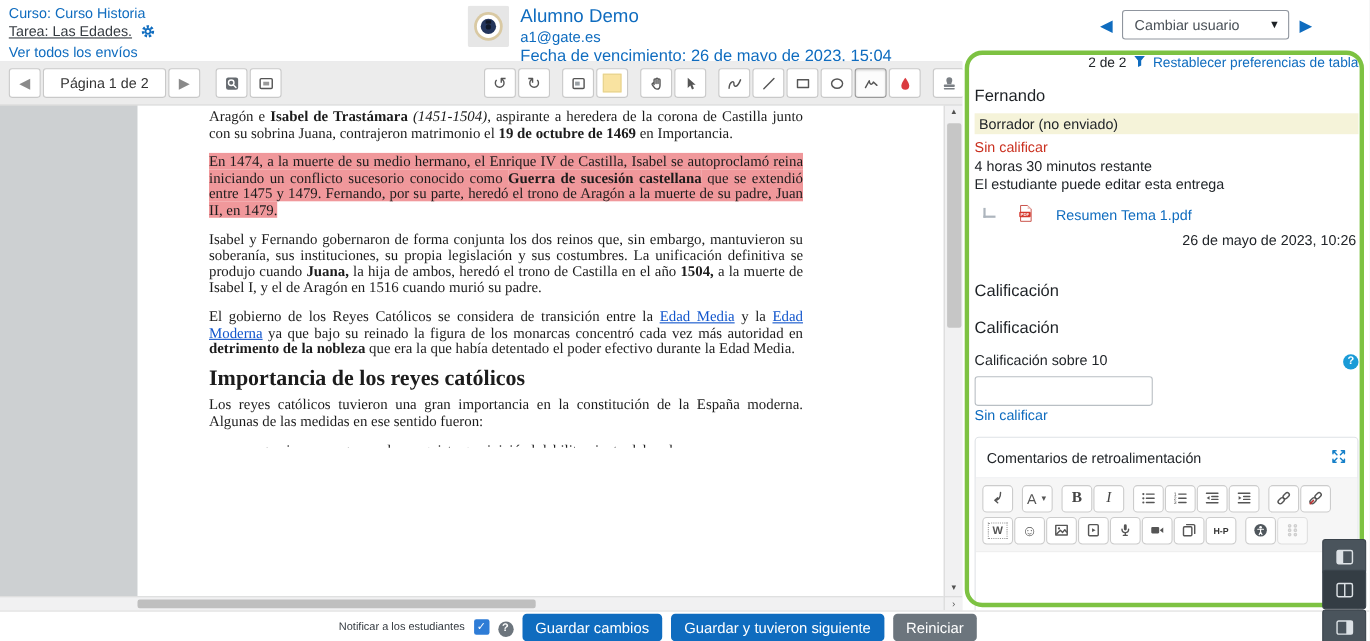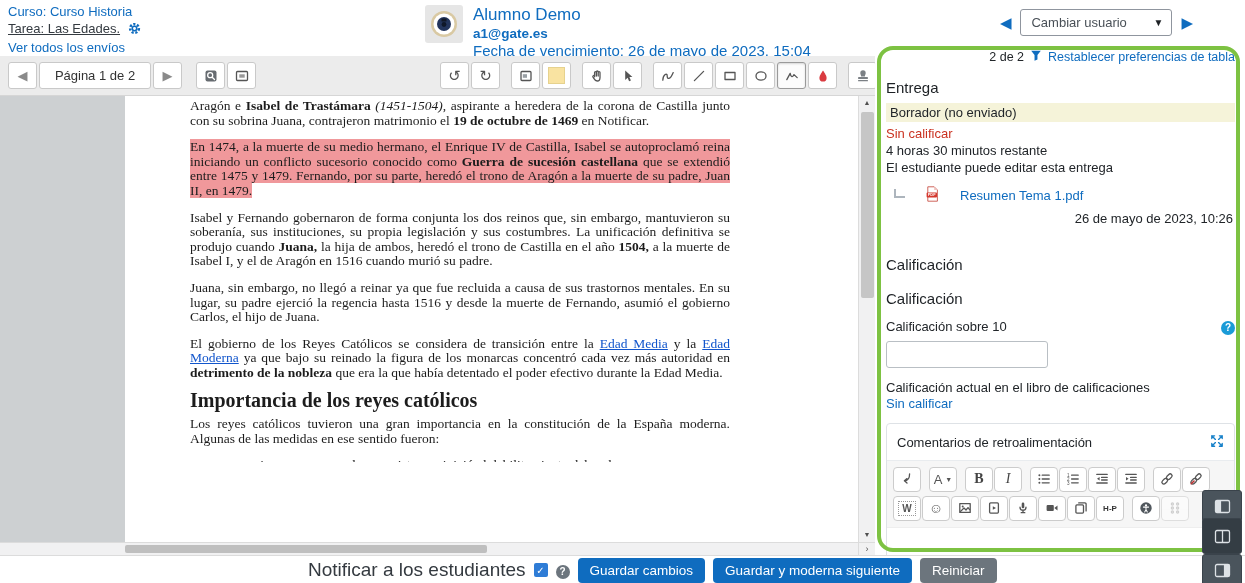--- a/index.html
+++ b/index.html
@@ -9,21 +9,21 @@
   a, .lnk { color:#0f6cbf; text-decoration:none; cursor:pointer; }
 
   
   #header { position:absolute; top:0; left:0; width:1209px; height:56px; background:#fff; overflow:hidden; }
   .hdr-left { position:absolute; left:8px; top:3px; font-size:13px; line-height:17px; white-space:nowrap; }
   .task-lnk { color:#343a40; text-decoration:underline; }
   .hdr-left .gearwrap { display:inline-block; vertical-align:-2px; margin-left:4px; }
   .hdr-center { position:absolute; left:425px; top:5px; display:flex; gap:10px; }
   .avatar { width:38px; height:38px; border-radius:3px; overflow:hidden; flex:0 0 auto; }
   .hdr-center .nm { font-size:17px; color:#0f6cbf; line-height:20px; }
-  .hdr-center .em { font-size:13.5px; color:#0f6cbf; line-height:17px;font-weight:bold; }
+  .hdr-center .em { font-size:13.5px; color:#0f6cbf; line-height:17px; }
   .hdr-center .due { font-size:15px; color:#0f6cbf; line-height:18px; white-space:nowrap; }
   .hdr-right { position:absolute; right:16px; top:9px; display:flex; align-items:center; gap:9px; }
   .nav-arrow { color:#0f6cbf; font-size:15px; cursor:pointer; }
   .userselect { position:relative; width:152px; height:27px; border:1px solid #8f959e; border-radius:3px;
     background:#fff; font-size:13px; color:#495057; display:flex; align-items:center; padding:0 22px 0 10px; cursor:pointer; }
   .userselect .caret { position:absolute; right:8px; top:7px; font-size:10px; color:#1d2125; }
 
   
   #workspace { position:absolute; top:56px; left:0; width:875px; height:499px; background:#cdd0d2; }
   #pdf-toolbar { position:absolute; top:0; left:0; right:0; height:40px; background:#ececec; border-bottom:1px solid #d6d6d6; }
@@ -91,21 +91,21 @@
     background:#fff; border:1px solid #ccc; border-radius:4px; margin-right:1px; color:#555; cursor:pointer; }
   .atto-group { display:inline-flex; margin-right:7px; }
   .fb-text { background:#fff; height:80px; border-top:1px solid #eee; }
 
   #green-frame { position:absolute; left:877px; top:46px; width:363px; height:506px;
     border:4px solid #7dc242; border-radius:16px; z-index:40; pointer-events:none; }
 
   
   #footer { position:absolute; left:0; bottom:0; width:1245px; height:28px; background:#fff; border-top:1px solid #dcdcdc; }
   .foot-row { position:absolute; left:308px; top:-1px; display:flex; align-items:center; gap:8px; height:30px; }
-  .notify-lbl { font-size:19px; color:#343a40; }
+  .notify-lbl { font-size:10px; color:#343a40; }
   .cbx { width:14px; height:14px; background:#2e7cd6; border-radius:2px; color:#fff; font-size:10px;
     display:inline-flex; align-items:center; justify-content:center; cursor:pointer; }
   .btn { font-size:13.5px; padding:5px 12px; border-radius:4px; color:#fff; border:none; cursor:pointer; white-space:nowrap; }
   .btn-blue { background:#0f6cbf; } .btn-gray { background:#6c757d; }
   .lt-group { position:absolute; right:3px; bottom:-3px; display:flex; z-index:60; }
   .lt-btn { width:40px; height:32px; background:#4a545c; border:1px solid #3a434b; border-radius:3px;
     display:flex; align-items:center; justify-content:center; margin-left:1px; cursor:pointer; }
   .lt-btn.active { background:#343d44; height:36px; margin-top:-4px; }
 </style>
 </head>
@@ -258,24 +258,23 @@
               <svg width="14" height="14" viewBox="0 0 14 14" fill="none" stroke="#555" stroke-width="1.3" stroke-linecap="round" stroke-linejoin="round">
                 <path d="M3.2 3.2 L10.8 10.8 M10.8 3.2 L3.2 10.8" stroke="#dd3b3b" stroke-width="1.7"></path>
               </svg>
             </span>
           </span>
         </div>
     </div>
 
     <div id="doc-area">
       <div class="docpage">
-        <p class="docp"><span>Aragón e </span><span style="font-weight: bold;">Isabel de Trastámara</span><span> </span><span style="font-style: italic;">(1451-1504)</span><span>, aspirante a heredera de la corona de Castilla junto con su sobrina Juana, contrajeron matrimonio el </span><span style="font-weight: bold;">19 de octubre de 1469</span><span> en Notificar.</span></p>
+        <p class="docp"><span>Aragón e </span><span style="font-weight: bold;">Isabel de Trastámara</span><span> </span><span style="font-style: italic;">(1451-1504)</span><span>, aspirante a heredera de la corona de Castilla junto con su sobrina Juana, contrajeron matrimonio el </span><span style="font-weight: bold;">19 de octubre de 1469</span><span> en Importancia.</span></p>
         <p class="docp hl"><span>En 1474, a la muerte de su medio hermano, el Enrique IV de Castilla, Isabel se autoproclamó reina iniciando un conflicto sucesorio conocido como </span><span style="font-weight: bold;">Guerra de sucesión castellana</span><span> que se extendió entre 1475 y 1479. Fernando, por su parte, heredó el trono de Aragón a la muerte de su padre, Juan II, en 1479.</span></p>
         <p class="docp"><span>Isabel y Fernando gobernaron de forma conjunta los dos reinos que, sin embargo, mantuvieron su soberanía, sus instituciones, su propia legislación y sus costumbres. La unificación definitiva se produjo cuando </span><span style="font-weight: bold;">Juana,</span><span> la hija de ambos, heredó el trono de Castilla en el año </span><span style="font-weight: bold;">1504,</span><span> a la muerte de Isabel I, y el de Aragón en 1516 cuando murió su padre.</span></p>
-        <p class="docp"><span>Juana, sin embargo, no llegó a reinar ya que fue recluida a causa de sus trastornos mentales. En su lugar, su padre ejerció la regencia hasta 1516 y desde la muerte de Fernando, asumió el gobierno Carlos, el hijo de Juana.</span></p>
         <p class="docp"><span>El gobierno de los Reyes Católicos se considera de transición entre la </span><span class="doclink">Edad Media</span><span> y la </span><span class="doclink">Edad Moderna</span><span> ya que bajo su reinado la figura de los monarcas concentró cada vez más autoridad en </span><span style="font-weight: bold;">detrimento de la nobleza</span><span> que era la que había detentado el poder efectivo durante la Edad Media.</span></p>
         <h2 class="doch">Importancia de los reyes católicos</h2>
         <p class="docp"><span>Los reyes católicos tuvieron una gran importancia en la constitución de la España moderna. Algunas de las medidas en ese sentido fueron:</span></p>
         <div class="clipline">gracias a una guerra de conquista que inició el debilitamiento del poder</div>
       </div>
 
       <div class="v-scroll">
         <span class="scr-arrow" style="top:0">▲</span>
         <div class="v-thumb"></div>
         <span class="scr-arrow" style="bottom:0">▼</span>
@@ -289,21 +288,21 @@
 
   <div id="panel">
     <div class="pager-row">
       <span>2 de 2</span>
       <span data-icon="funnel"><svg width="12" height="13" viewBox="0 0 14 14">
             <path d="M1.4 1.6 H12.6 L8.7 6.5 V11.6 L5.3 13.2 V6.5 Z" fill="#0f6cbf"></path>
           </svg></span>
       <span class="lnk" style="font-size:12.5px">Restablecer preferencias de tabla</span>
     </div>
 
-    <h3 class="sec-h">Entrega</h3>
+    <h3 class="sec-h">Fernando</h3>
     <div class="draft-row">Borrador (no enviado)</div>
     <div class="pline red">Sin calificar</div>
     <div class="pline">4 horas 30 minutos restante</div>
     <div class="pline">El estudiante puede editar esta entrega</div>
 
     <div class="file-row">
       <span class="treejoint"></span>
       <span data-icon="pdf-file"><svg width="15" height="16" viewBox="0 0 15 16">
             <path d="M2.8 0.8 H9.2 L12.4 4 V15.2 H2.8 Z" fill="#fff" stroke="#c9524a" stroke-width="0.9"></path>
             <path d="M9.2 0.8 L12.4 4 H9.2 Z" fill="#eec4c0"></path>
@@ -316,21 +315,20 @@
 
     <h3 class="sec-h" style="margin-top:30px">Calificación</h3>
     <h3 class="sec-h" style="margin-top:17px">Calificación</h3>
 
     <div class="grade-label-row">
       <span>Calificación sobre 10</span>
       <span data-icon="help-blue"><span class="help hb">?</span></span>
     </div>
     <input class="grade-input" type="text" value="" style="">
 
-    <div class="cur-label">Calificación actual en el libro de calificaciones</div>
     <div class="pline"><span class="lnk">Sin calificar</span></div>
 
     <div class="fb-card">
       <div class="fb-head">
         <span>Comentarios de retroalimentación</span>
         <span data-icon="expand-editor"><svg width="14" height="14" viewBox="0 0 14 14" fill="none" stroke="#1680c9" stroke-width="1.35" stroke-linecap="round">
               <path d="M1.8 1.8 L5.4 5.4 M1.8 1.8 H4.6 M1.8 1.8 V4.6 M12.2 1.8 L8.6 5.4 M12.2 1.8 H9.4 M12.2 1.8 V4.6 M1.8 12.2 L5.4 8.6 M1.8 12.2 H4.6 M1.8 12.2 V9.4 M12.2 12.2 L8.6 8.6 M12.2 12.2 H9.4 M12.2 12.2 V9.4"></path>
             </svg></span>
       </div>
       <div class="fb-toolbar">
@@ -475,21 +473,21 @@
   </div>
 
   <div id="green-frame"></div>
 
   <div id="footer">
     <div class="foot-row">
       <span class="notify-lbl">Notificar a los estudiantes</span>
       <span class="cbx" id="notify-cbx">✓</span>
       <span data-icon="help-gray"><span class="help hg">?</span></span>
       <button class="btn btn-blue">Guardar cambios</button>
-      <button class="btn btn-blue">Guardar y moderna siguiente</button>
+      <button class="btn btn-blue">Guardar y tuvieron siguiente</button>
       <button class="btn btn-gray">Reiniciar</button>
     </div>
     <div class="lt-group">
         <span class="lt-inner">
           <span class="lt-btn" data-icon-name="layout-left">
             <svg width="17" height="15" viewBox="0 0 17 15" fill="none" stroke="#dde2e6" stroke-width="1.3">
               <rect x="1.5" y="1.5" width="14" height="12" rx="1.5"></rect>
               <rect x="1.5" y="1.5" width="5.6" height="12" fill="#dde2e6" stroke="none"></rect>
             </svg>
           </span>

